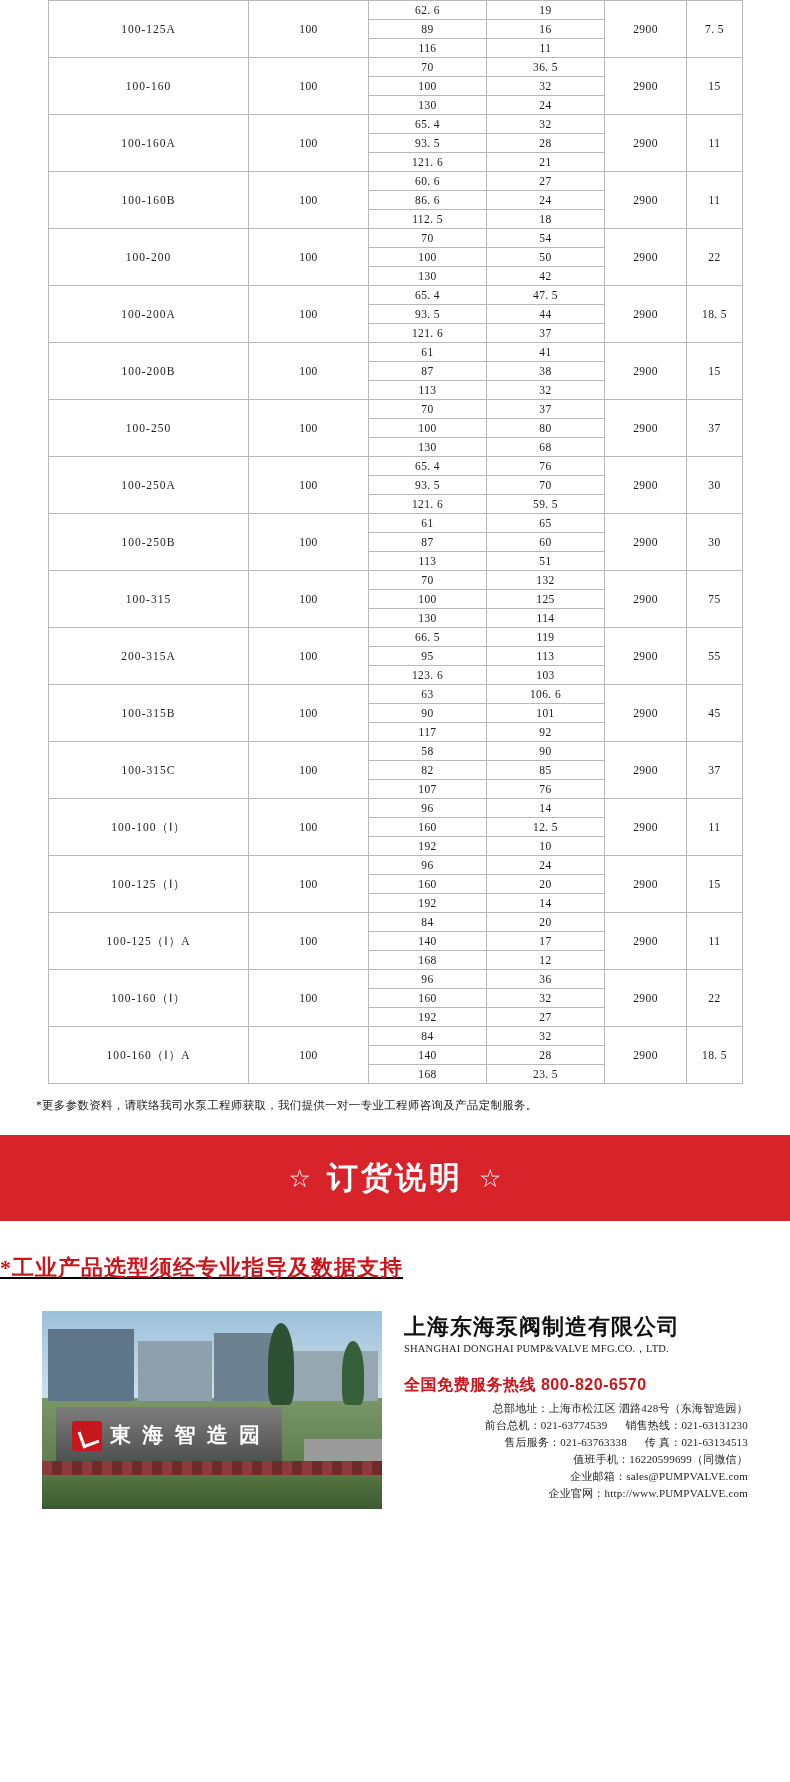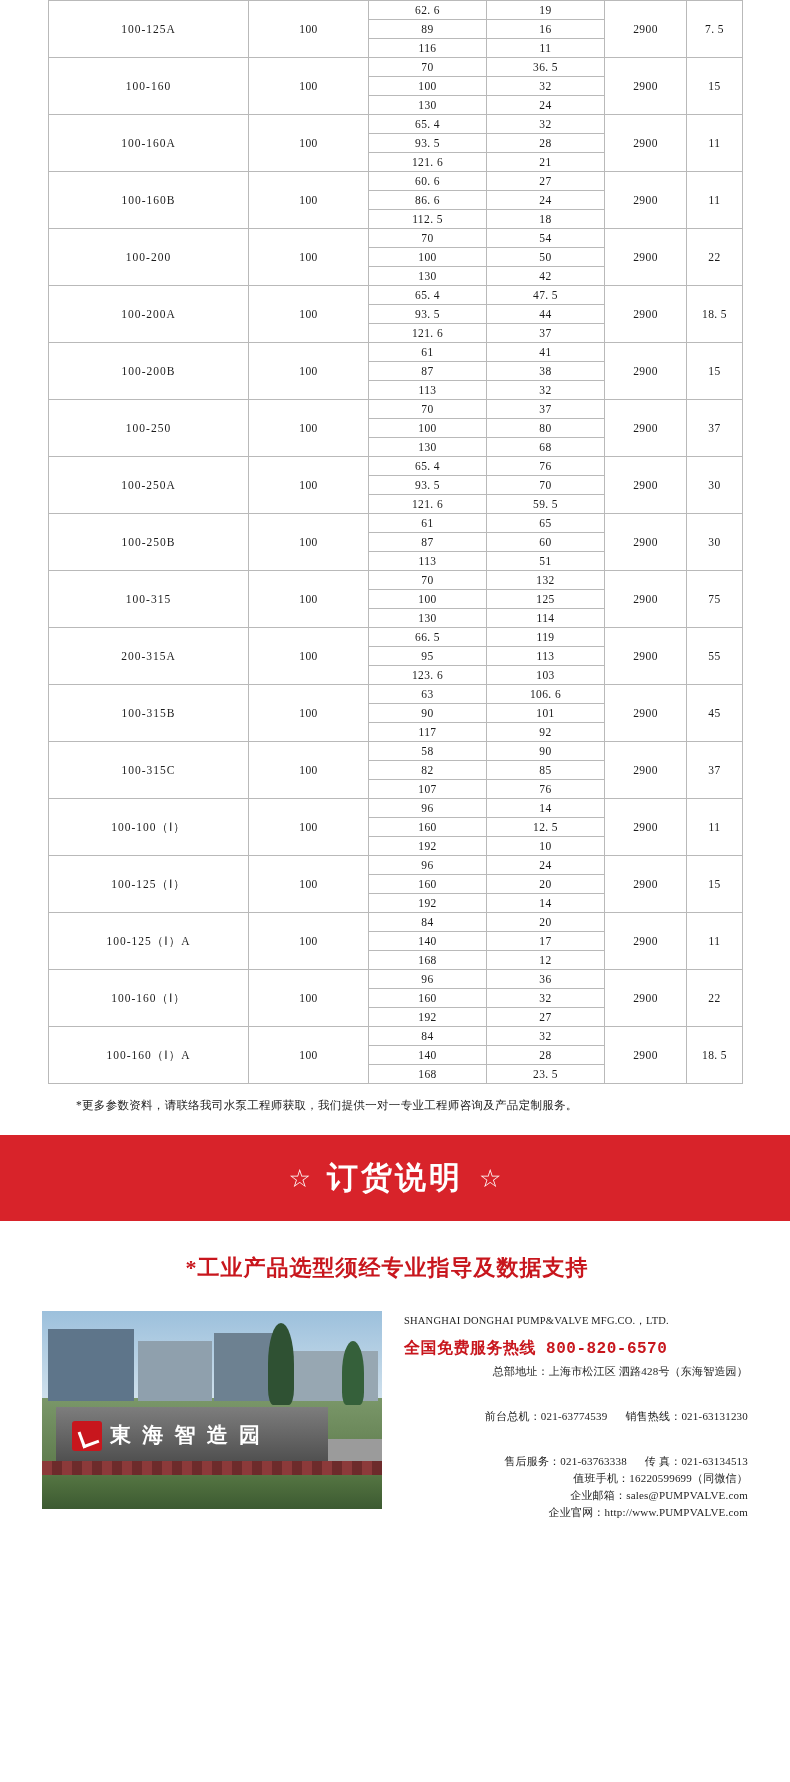--- a/index.html
+++ b/index.html
@@ -47,21 +47,21 @@
   col.c2 { width: 120px; }
   col.c3 { width: 118px; }
   col.c4 { width: 118px; }
   col.c5 { width: 82px; }
   col.c6 { width: 56px; }
 
   .note {
     font-family: "Liberation Serif", serif;
     font-size: 11.5px;
     color: #222;
-    padding: 14px 48px 0 76px;
+    padding: 14px 48px 0 36px;
     letter-spacing: 0.3px;
   }
 
   
   .banner {
     margin-top: 22px;
     height: 86px;
     background: #d8232a;
     display: flex;
     align-items: center;
@@ -80,21 +80,21 @@
   .banner-text {
     font-family: "Liberation Serif", serif;
     font-size: 31px;
     font-weight: bold;
     letter-spacing: 3px;
   }
 
   
   .slogan {
     padding: 30px 16px 26px 0;
-    text-align: center;
+    text-decoration: underline;
   }
   .slogan div {
     color: #c8161d;
     font-family: "Liberation Serif", serif;
     font-weight: bold;
     font-size: 22px;
     letter-spacing: 1px;
     line-height: 34px;
   }
 
@@ -116,21 +116,21 @@
   }
   
   .ph-sky { position:absolute; left:0; top:0; width:100%; height:44%; background:linear-gradient(#9cc0dc,#cfe0ec); }
   .ph-bldg1 { position:absolute; left:6px; top:18px; width:86px; height:72px; background:#5e758a; }
   .ph-bldg2 { position:absolute; left:96px; top:30px; width:74px; height:60px; background:#8fa0ad; }
   .ph-bldg3 { position:absolute; left:172px; top:22px; width:64px; height:68px; background:#6d8191; }
   .ph-bldg4 { position:absolute; left:240px; top:40px; width:96px; height:50px; background:#97a7b2; }
   .ph-tree1 { position:absolute; left:226px; top:12px; width:26px; height:82px; background:#2f5133; border-radius:50% 50% 20% 20%; }
   .ph-tree2 { position:absolute; left:300px; top:30px; width:22px; height:64px; background:#35603a; border-radius:50% 50% 20% 20%; }
   .ph-wall {
-    position:absolute; left:14px; top:96px; width:272px; height:58px;
+    position:absolute; left:14px; top:96px; width:226px; height:58px;
     background:linear-gradient(#7d7d7d,#4d4d4d);
   }
   .ph-logo {
     position:absolute; left:16px; top:14px; width:30px; height:30px;
     background:#c8161d; border-radius:3px;
   }
   .ph-logo::after {
     content:""; position:absolute; left:8px; top:8px; width:14px; height:14px;
     border-left:3px solid #fff; border-bottom:3px solid #fff; transform:rotate(-20deg);
   }
@@ -156,40 +156,40 @@
   }
   .co-name-en {
     font-family: "Liberation Serif", serif;
     font-size: 10.5px;
     color: #222;
     letter-spacing: 0.2px;
     margin-top: 1px;
   }
   .hotline {
     color: #c8161d;
-    font-family: Liberation Mono, monospace;
+    font-family: Liberation Sans, sans-serif;
     font-weight: bold;
     font-size: 16px;
-    margin-top: 10px;
+    margin-top: 19px;
     letter-spacing: 0.5px;
   }
   .contact-list {
     margin-top: 4px;
   }
   .contact-row {
     font-family: "Liberation Serif", serif;
     font-size: 11px;
     color: #1d1d1d;
     line-height: 17px;
     letter-spacing: 0.2px;
     white-space: nowrap;
     text-align: right;
   }
   .contact-row .lbl { display:inline-block; }
-  .contact-row .sec { margin-left: 18px; margin-top: 28px; }
+  .contact-row .sec { margin-left: 18px; }
 </style>
 </head>
 <body>
 
 <div id="page">
 
   <div class="table-wrap">
     <table class="spec">
       <colgroup>
         <col class="c1">
@@ -535,20 +535,21 @@
       <div class="ph-road"></div>
       <div class="ph-wall">
         <div class="ph-logo"></div>
         <div class="ph-walltext">東 海 智 造 园</div>
       </div>
       <div class="ph-grass"></div>
       <div class="ph-flower"></div>
     </div>
 
     <div class="company">
+      <div class="co-name">上海东海泵阀制造有限公司</div>
       <div class="co-name-en">SHANGHAI DONGHAI PUMP&amp;VALVE MFG.CO.，LTD.</div>
       <div class="hotline">全国免费服务热线  800-820-6570</div>
       <div class="contact-list" id="contact-list">
           <div class="contact-row"><span class="lbl">总部地址：</span><span>上海市松江区  泗路428号（东海智造园）</span></div>
           <div class="contact-row"><span class="lbl">前台总机：</span><span>021-63774539</span><span class="lbl sec">销售热线：</span><span>021-63131230</span></div>
           <div class="contact-row"><span class="lbl">售后服务：</span><span>021-63763338</span><span class="lbl sec">传    真：</span><span>021-63134513</span></div>
           <div class="contact-row"><span class="lbl">值班手机：</span><span>16220599699（同微信）</span></div>
           <div class="contact-row"><span class="lbl">企业邮箱：</span><span>sales@PUMPVALVE.com</span></div>
           <div class="contact-row"><span class="lbl">企业官网：</span><span>http://www.PUMPVALVE.com</span></div>
         </div>

